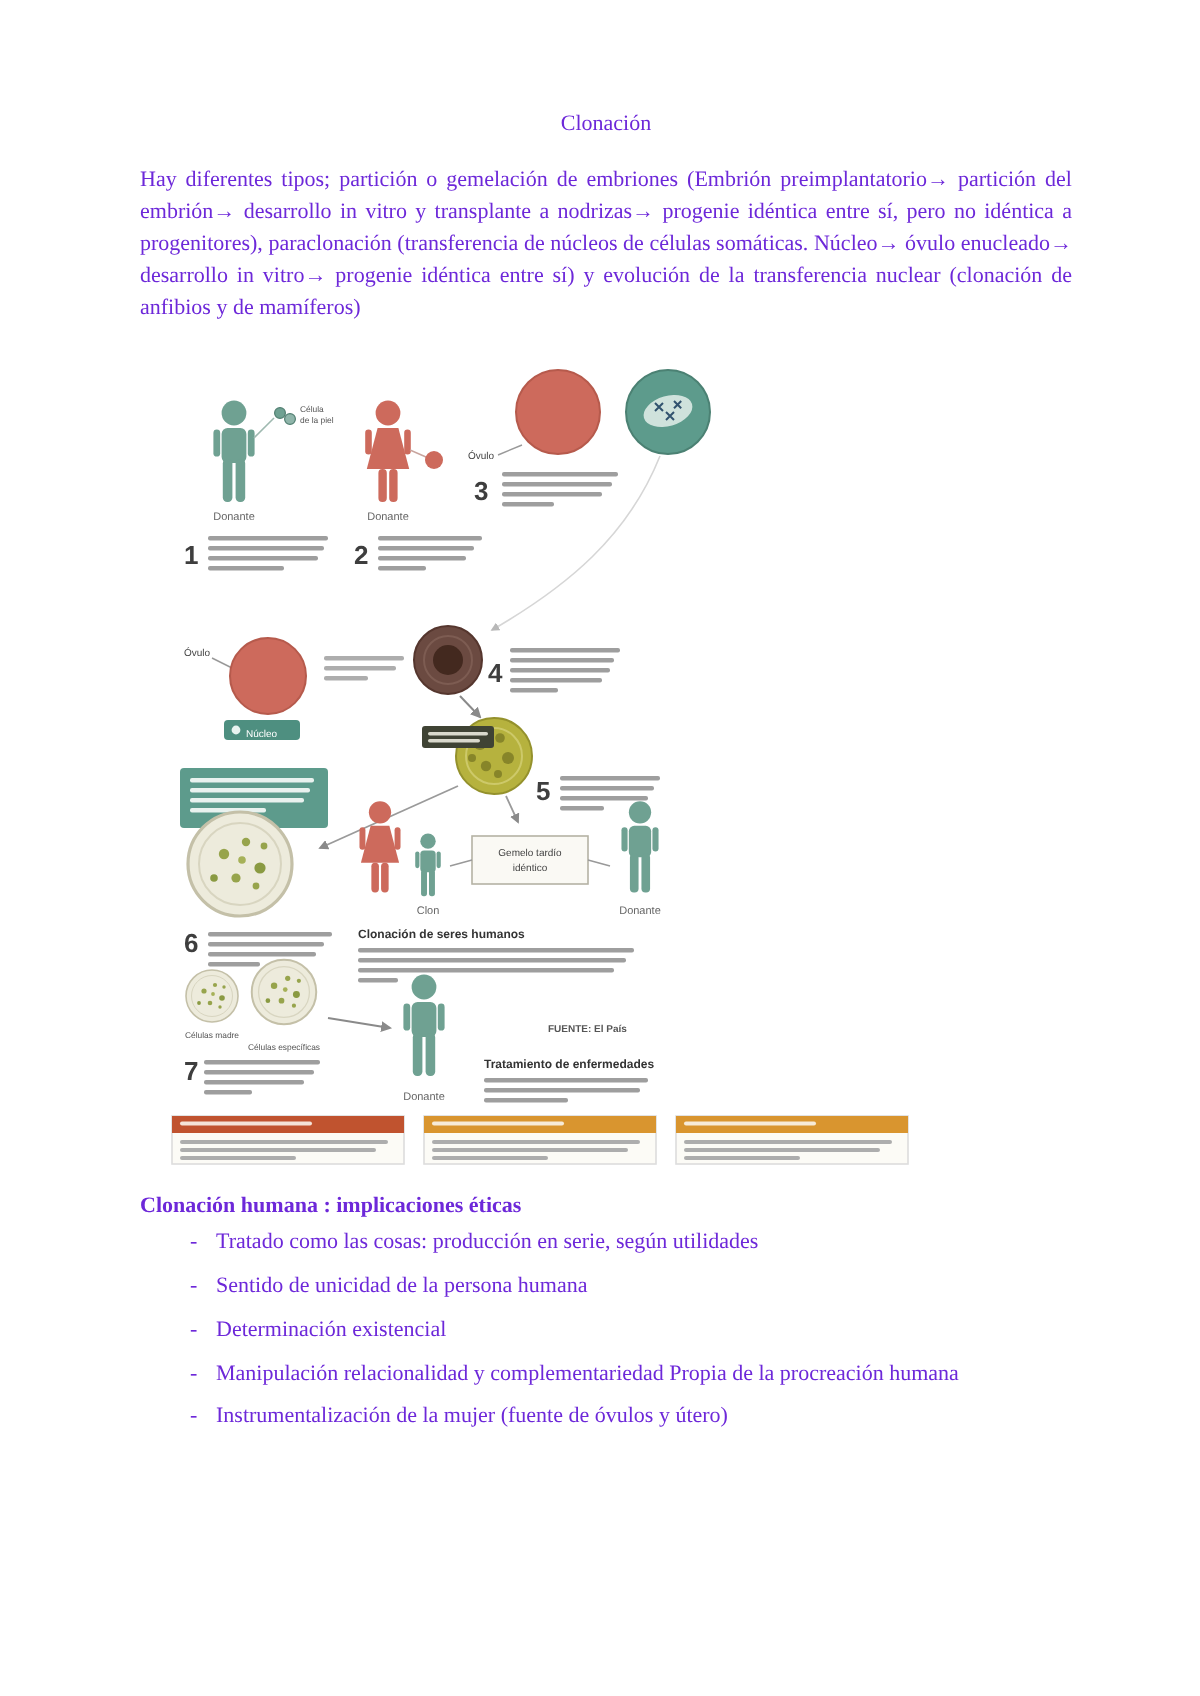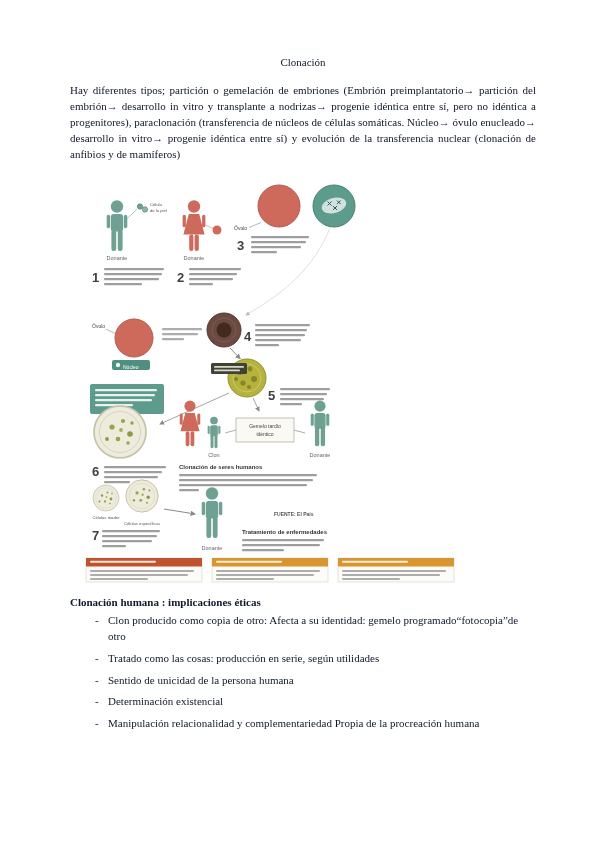--- a/index.html
+++ b/index.html
@@ -1,21 +1,21 @@
 <!DOCTYPE html>
 <html><head>
 <meta charset="utf-8">
 <style>
   * { box-sizing: border-box; }
   html, body { margin:0; padding:0; background:#ffffff; }
   .page {
     width:600px; height:848px; overflow:hidden;
     background:#ffffff;
     font-family:"Liberation Serif", serif;
-    color:#0f172a;
+    color:#6d28d9;
     padding:56px 64px 0 70px;
   }
   .title { text-align:center; font-size:11px; font-weight:normal; margin:0 0 15px; }
   p.para { font-size:11px; line-height:1.45; text-align:justify; margin:0 0 15px; }
   .infographic { margin:0 0 8px 14px; }
   .heading2 { font-size:11px; font-weight:bold; margin:2px 0 5px; }
   ul.bullets { list-style:none; margin:0 0 0 25px; padding:0; }
   ul.bullets li { position:relative; padding-left:13px; font-size:11px; line-height:1.45; margin-bottom:6px; }
   ul.bullets li::before { content:"-"; position:absolute; left:0; }
 
@@ -316,20 +316,20 @@
         <rect class="tbl" x="258" y="392" width="104" height="2" rx="1"></rect>
         <rect class="tbl" x="258" y="396" width="98" height="2" rx="1"></rect>
         <rect class="tbl" x="258" y="400" width="58" height="2" rx="1"></rect>
       </g>
     </svg>
   </div>
 
   <p class="heading2">Clonación humana : implicaciones éticas</p>
 
   <ul class="bullets">
-    <li>Clon producido como copia de otro: Afecta a su identidad: gemelo programado“fotocopia”de otro</li>
     <li>Tratado como las cosas: producción en serie, según utilidades</li>
     <li>Sentido de unicidad de la persona humana</li>
     <li>Determinación existencial</li>
     <li>Manipulación relacionalidad y complementariedad Propia de la procreación humana</li>
+    <li>Instrumentalización de la mujer (fuente de óvulos y útero)</li>
   </ul>
 
 </div>
 
 </body></html>

